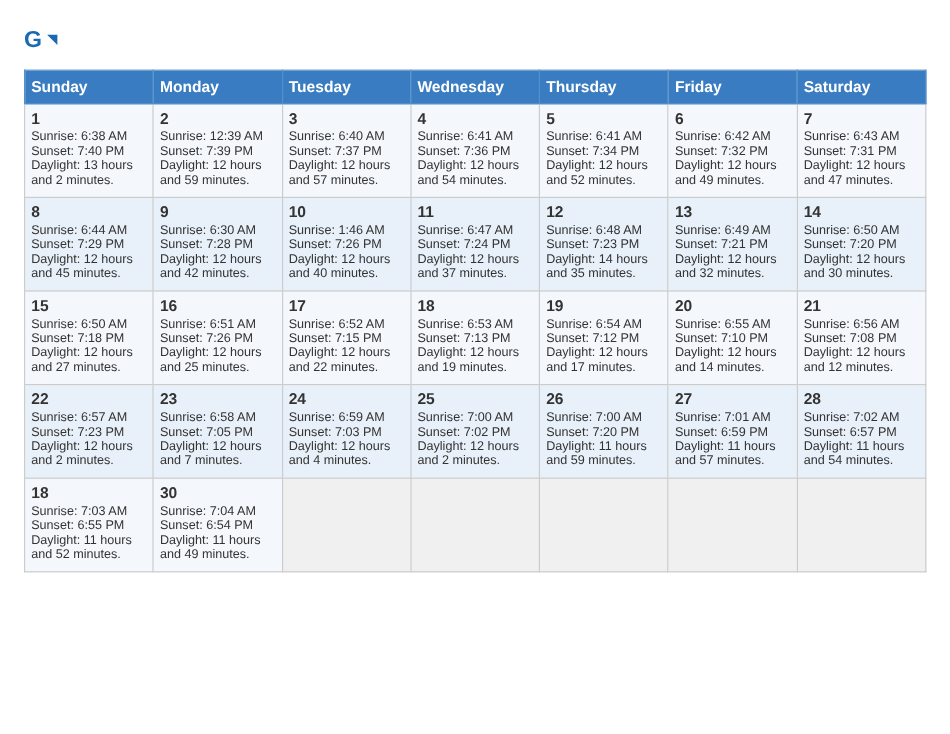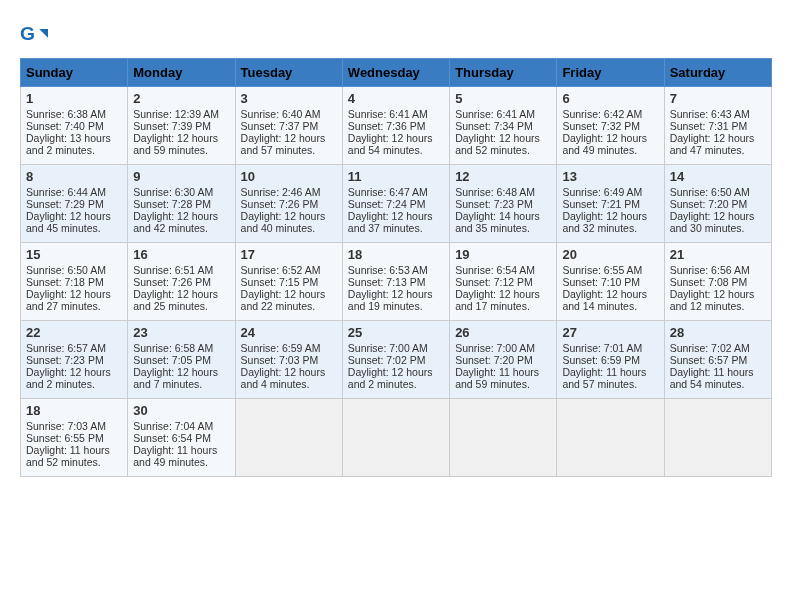--- a/index.html
+++ b/index.html
@@ -50,21 +50,21 @@
       font-size: 14px;
       color: #555;
     }
     table {
       width: 100%;
       border-collapse: collapse;
       table-layout: fixed;
     }
     thead tr th {
       background: #3a7cc1;
-      color: #000000;
+      color: #ffffff;
       font-size: 13px;
       font-weight: bold;
       padding: 6px 5px;
       text-align: left;
       border: 1px solid #5590cc;
     }
     tbody tr td {
       vertical-align: top;
       padding: 4px 5px;
       font-size: 10.5px;
@@ -174,21 +174,21 @@
         <span>Daylight: 12 hours and 45 minutes.</span>
       </td>
           <td>
         <span class="day-num">9</span>
         <span>Sunrise: 6:30 AM</span><br>
         <span>Sunset: 7:28 PM</span><br>
         <span>Daylight: 12 hours and 42 minutes.</span>
       </td>
           <td>
         <span class="day-num">10</span>
-        <span>Sunrise: 2:46 AM</span><br>
+        <span>Sunrise: 1:46 AM</span><br>
         <span>Sunset: 7:26 PM</span><br>
         <span>Daylight: 12 hours and 40 minutes.</span>
       </td>
           <td>
         <span class="day-num">11</span>
         <span>Sunrise: 6:47 AM</span><br>
         <span>Sunset: 7:24 PM</span><br>
         <span>Daylight: 12 hours and 37 minutes.</span>
       </td>
           <td>

